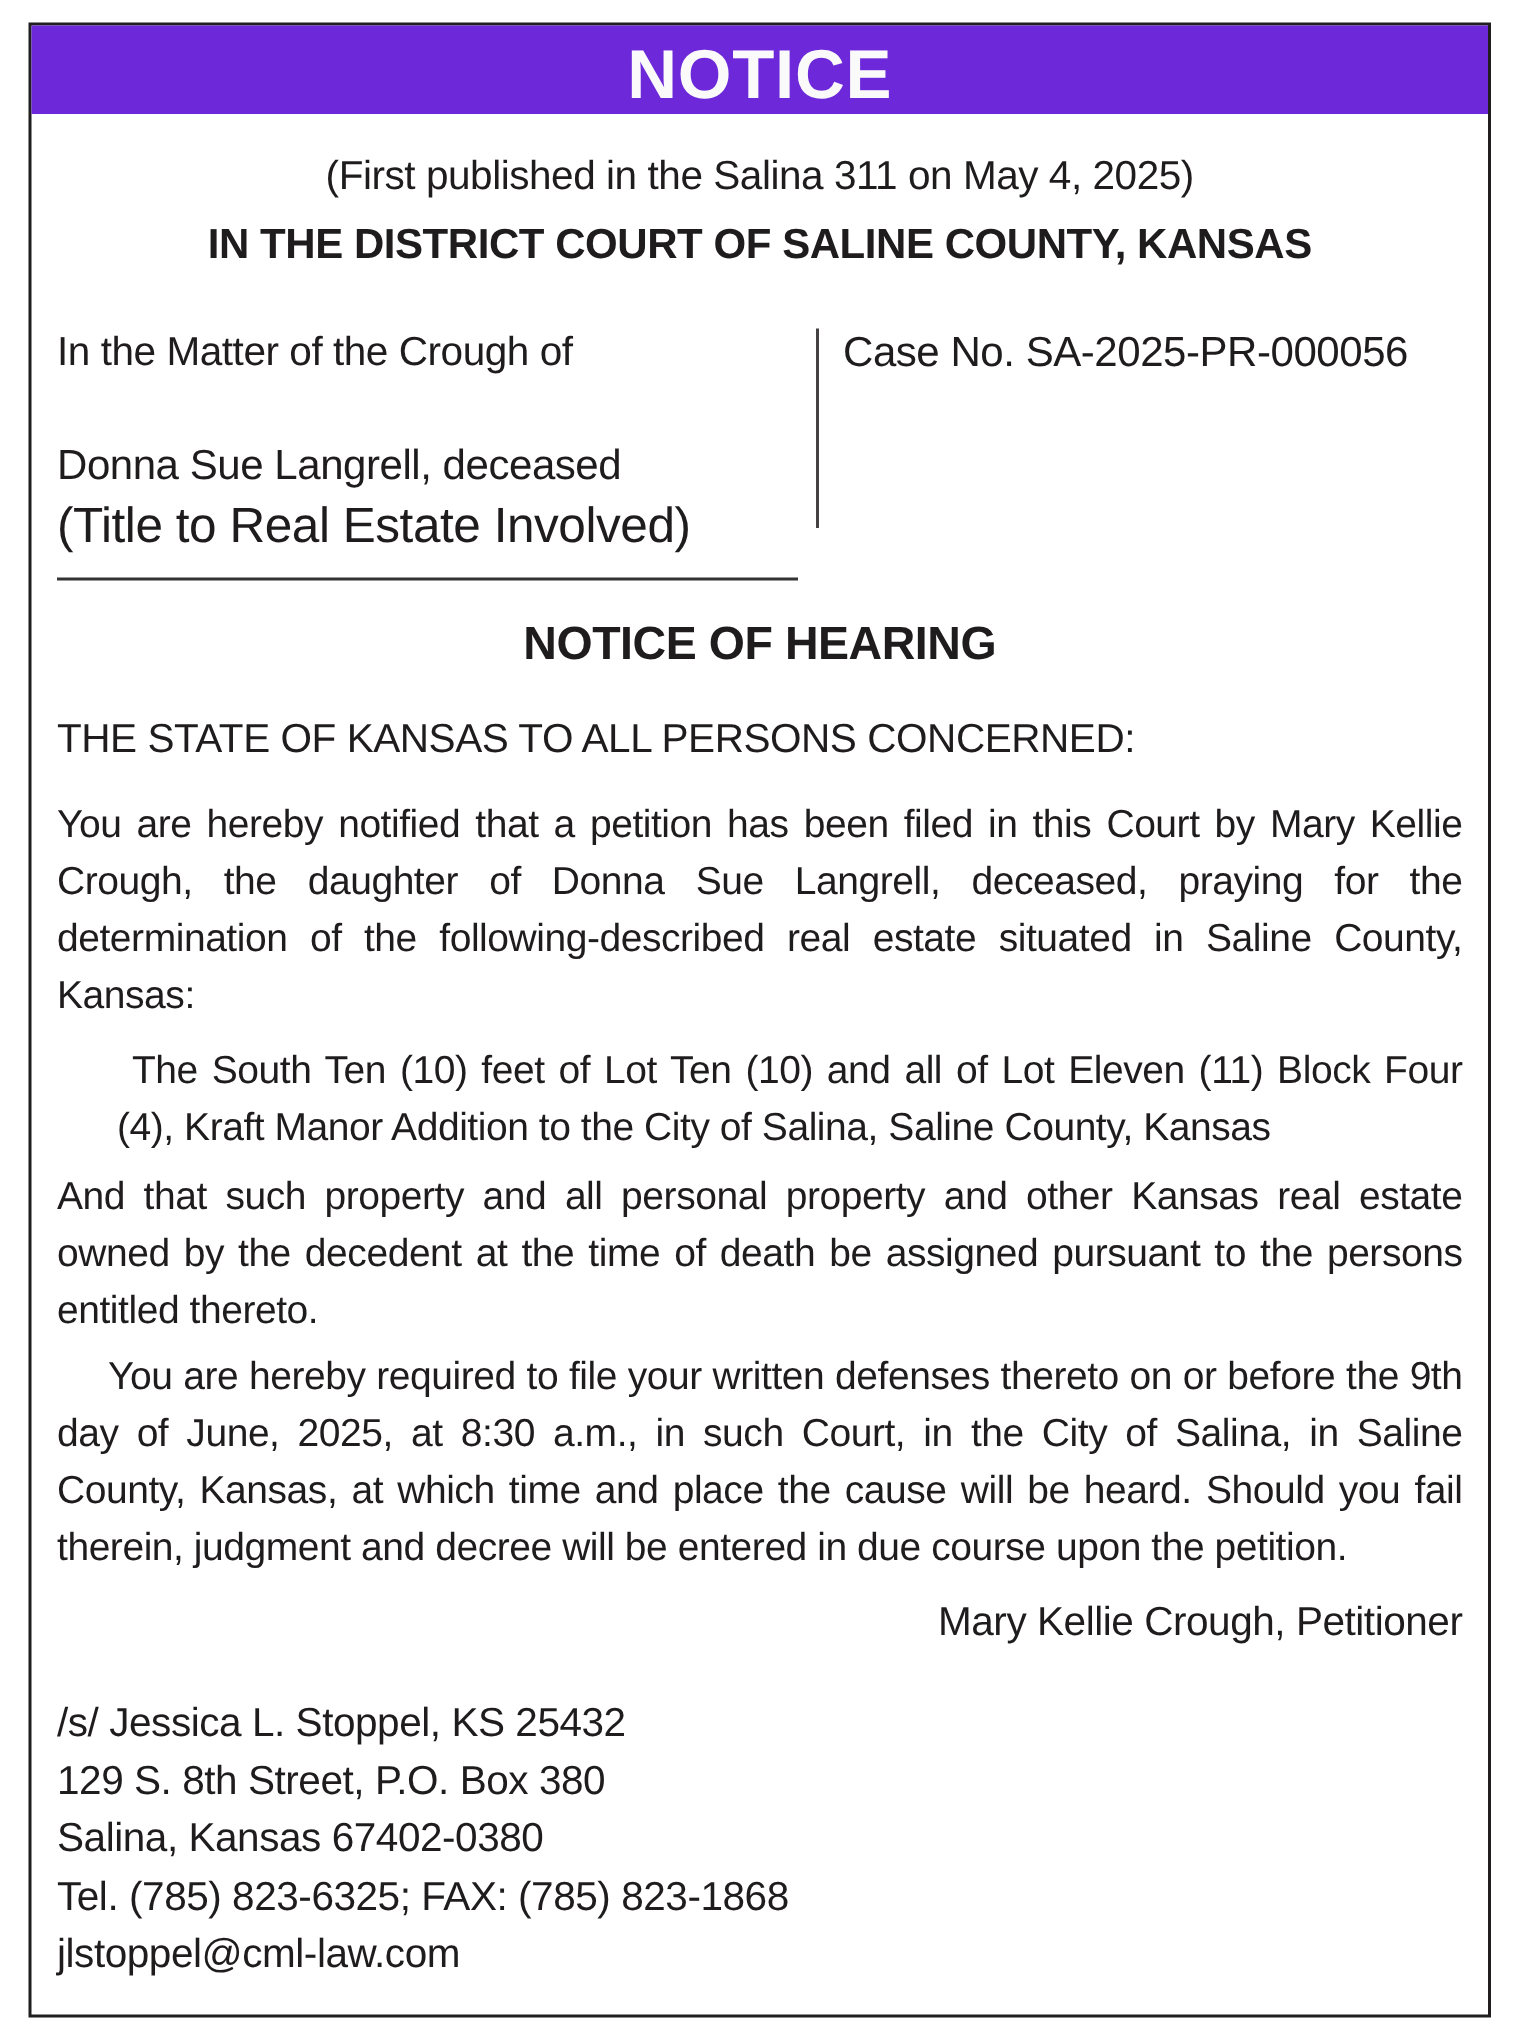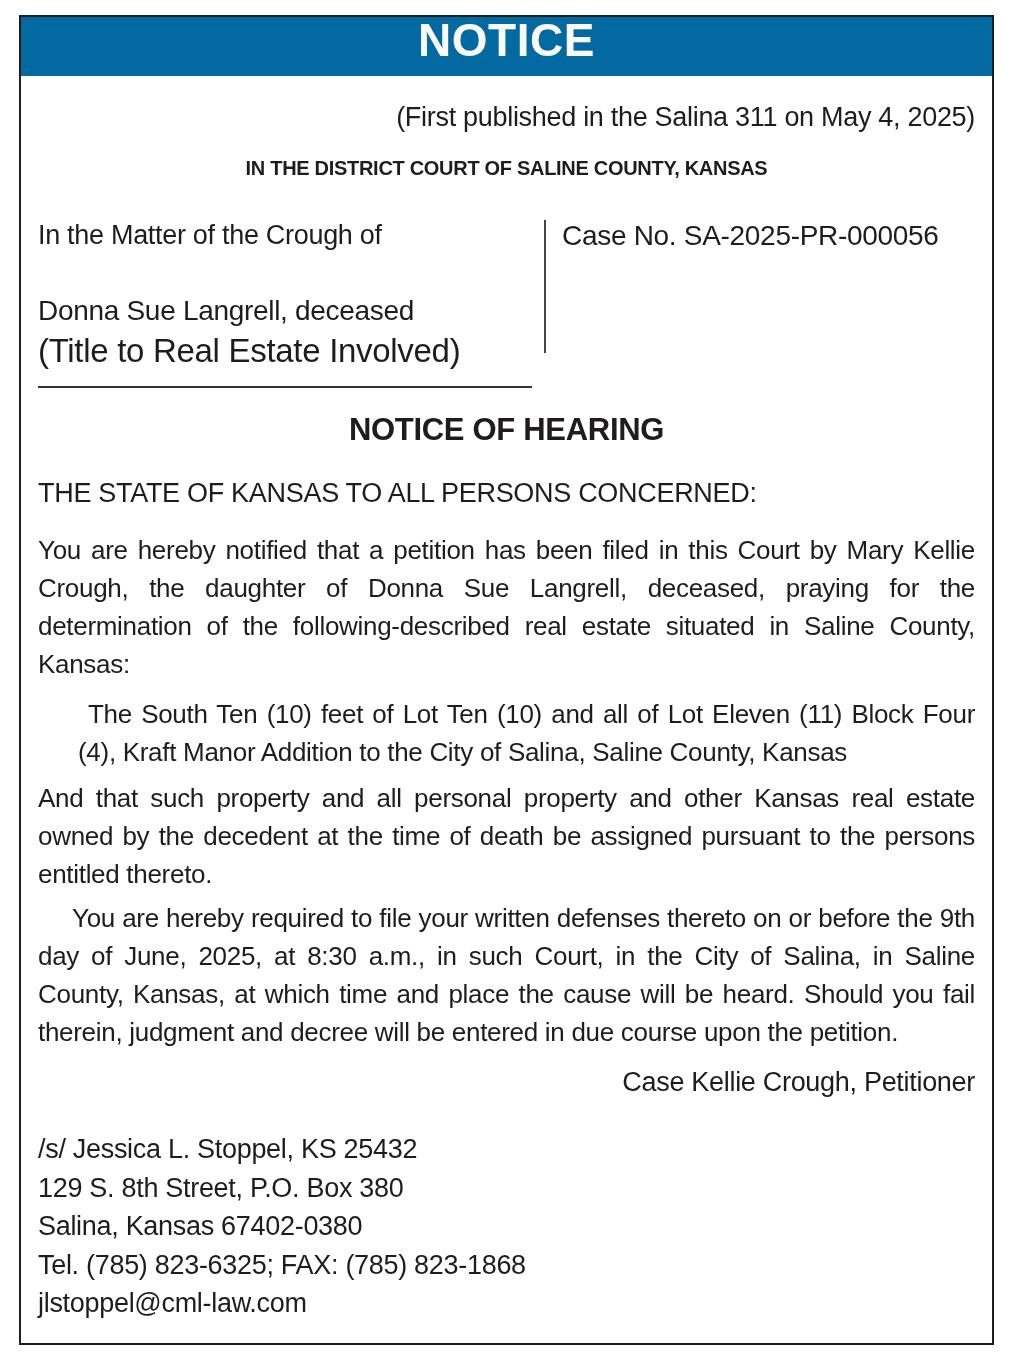--- a/index.html
+++ b/index.html
@@ -19,46 +19,46 @@
     position: absolute;
     left: 19px;
     top: 15px;
     width: 975px;
     height: 1330px;
     border: 2px solid #211e1f;
     background: #ffffff;
   }
   .banner {
     height: 59px;
-    background: #0369a1;
+    background: #6d28d9;
     display: flex;
-    align-items: flex-start;
+    align-items: flex-end;
     justify-content: center;
   }
   .banner-title {
     color: #fafafa;
     font-size: 46px;
     font-weight: 700;
     letter-spacing: 0.5px;
     line-height: 1;
     padding-bottom: 4px;
   }
   .content {
     padding: 0 17px;
     letter-spacing: -0.3px;
   }
   .published-line {
     margin-top: 26px;
-    text-align: right;
+    text-align: center;
     font-size: 27px;
   }
   .court-line {
-    margin-top: 24px;
+    margin-top: 14px;
     text-align: center;
-    font-size: 20px;
+    font-size: 28px;
     font-weight: 700;
   }
   .caption {
     margin-top: 40px;
     display: flex;
     align-items: flex-start;
   }
   .caption-left {
     flex: 0 0 506px;
   }
@@ -148,21 +148,21 @@
       <div class="salutation">THE STATE OF KANSAS TO ALL PERSONS CONCERNED:</div>
 
       <div class="para para-notified">You are hereby notified that a petition has been filed in this Court by Mary Kellie Crough, the daughter of Donna Sue Langrell, deceased, praying for the determination of the following-described real estate situated in Saline County, Kansas:</div>
 
       <div class="legal-desc">The South Ten (10) feet of Lot Ten (10) and all of Lot Eleven (11) Block Four (4), Kraft Manor Addition to the City of Salina, Saline County, Kansas</div>
 
       <div class="para para-assigned">And that such property and all personal property and other Kansas real estate owned by the decedent at the time of death be assigned pursuant to the persons entitled thereto.</div>
 
       <div class="para para-required">You are hereby required to file your written defenses thereto on or before the 9th day of June, 2025, at 8:30 a.m., in such Court, in the City of Salina, in Saline County, Kansas, at which time and place the cause will be heard.  Should you fail therein, judgment and decree will be entered in due course upon the petition.</div>
 
-      <div class="petitioner-line">Case Kellie Crough, Petitioner</div>
+      <div class="petitioner-line">Mary Kellie Crough, Petitioner</div>
 
       <div class="sig-block">
         <div>/s/ Jessica L. Stoppel, KS 25432</div>
         <div>129 S. 8th Street, P.O. Box 380</div>
         <div>Salina, Kansas 67402-0380</div>
         <div>Tel. (785) 823-6325; FAX: (785) 823-1868</div>
         <div>jlstoppel@cml-law.com</div>
 
       </div>
 

